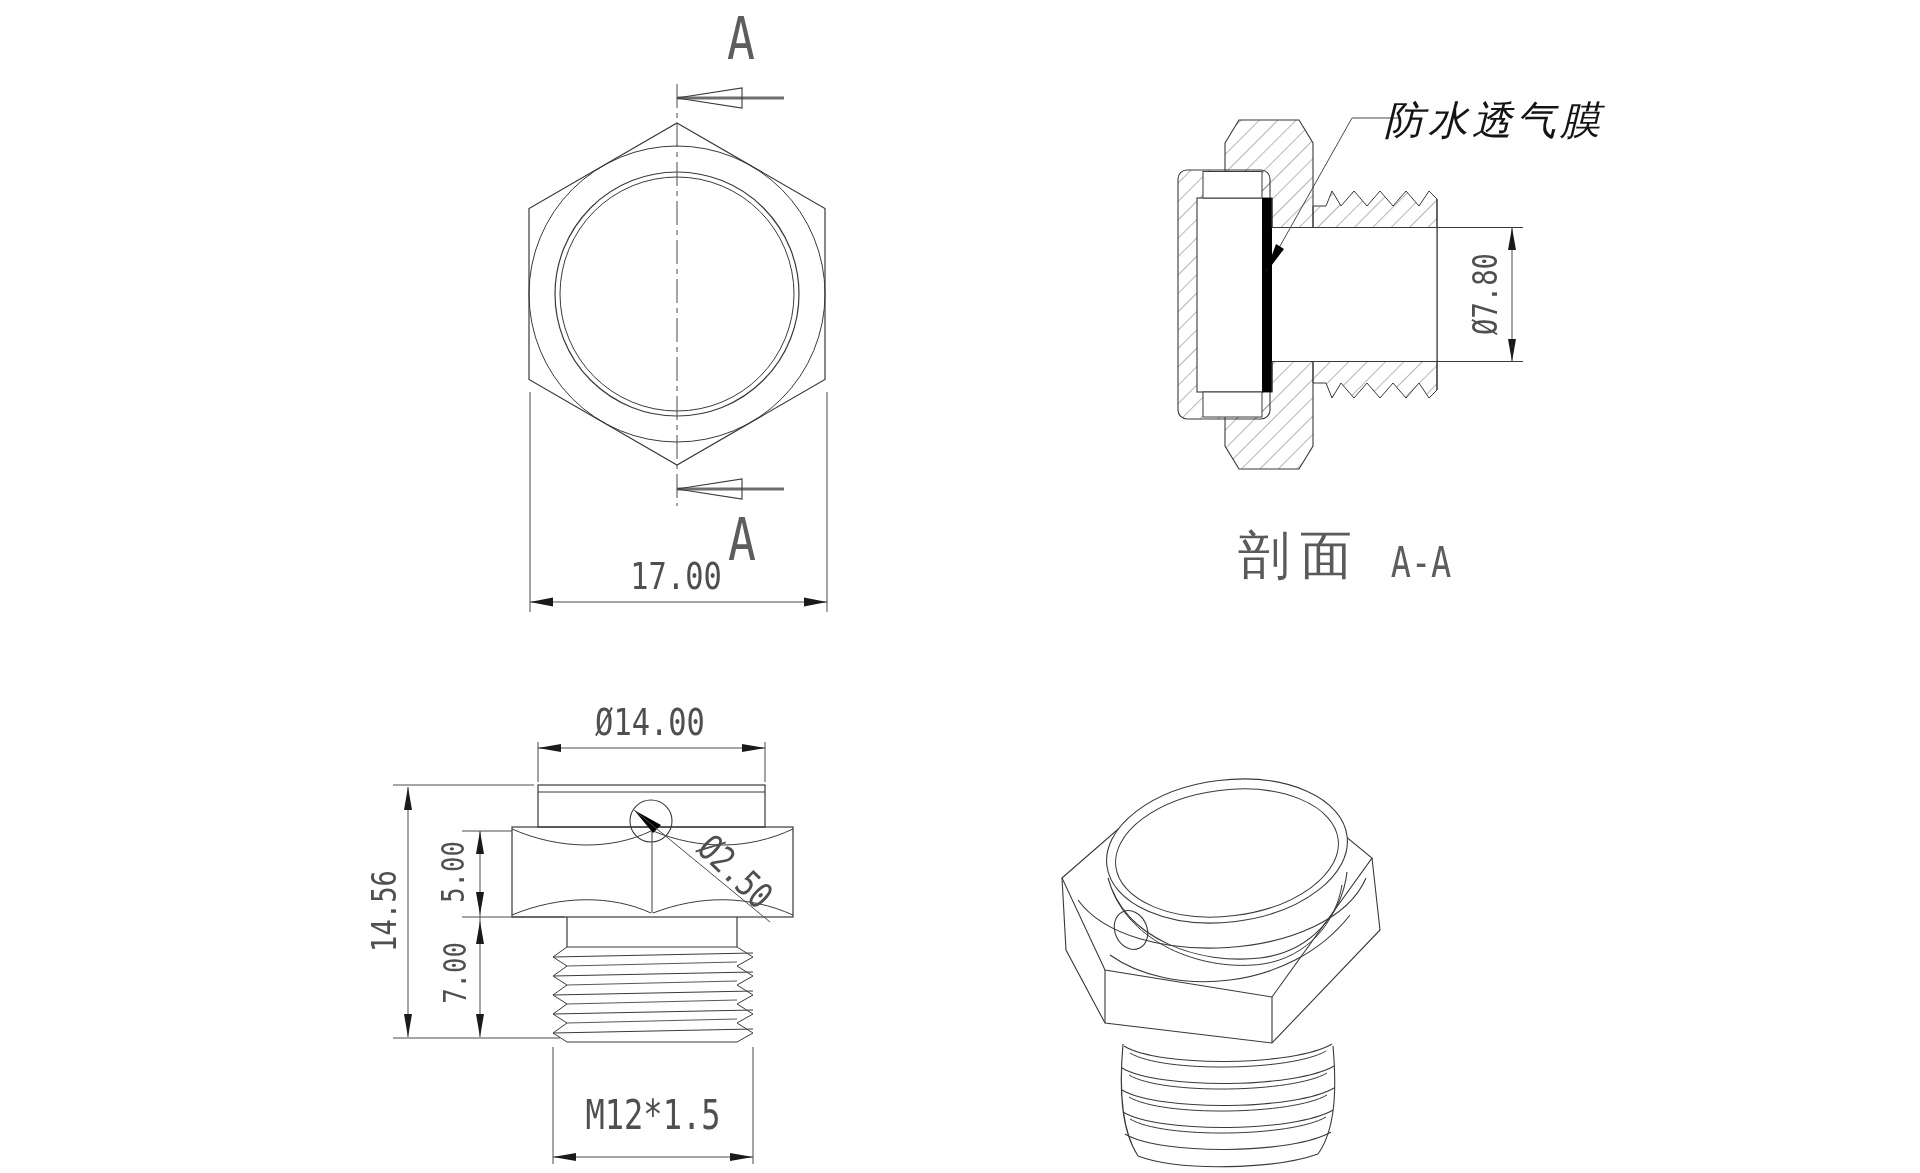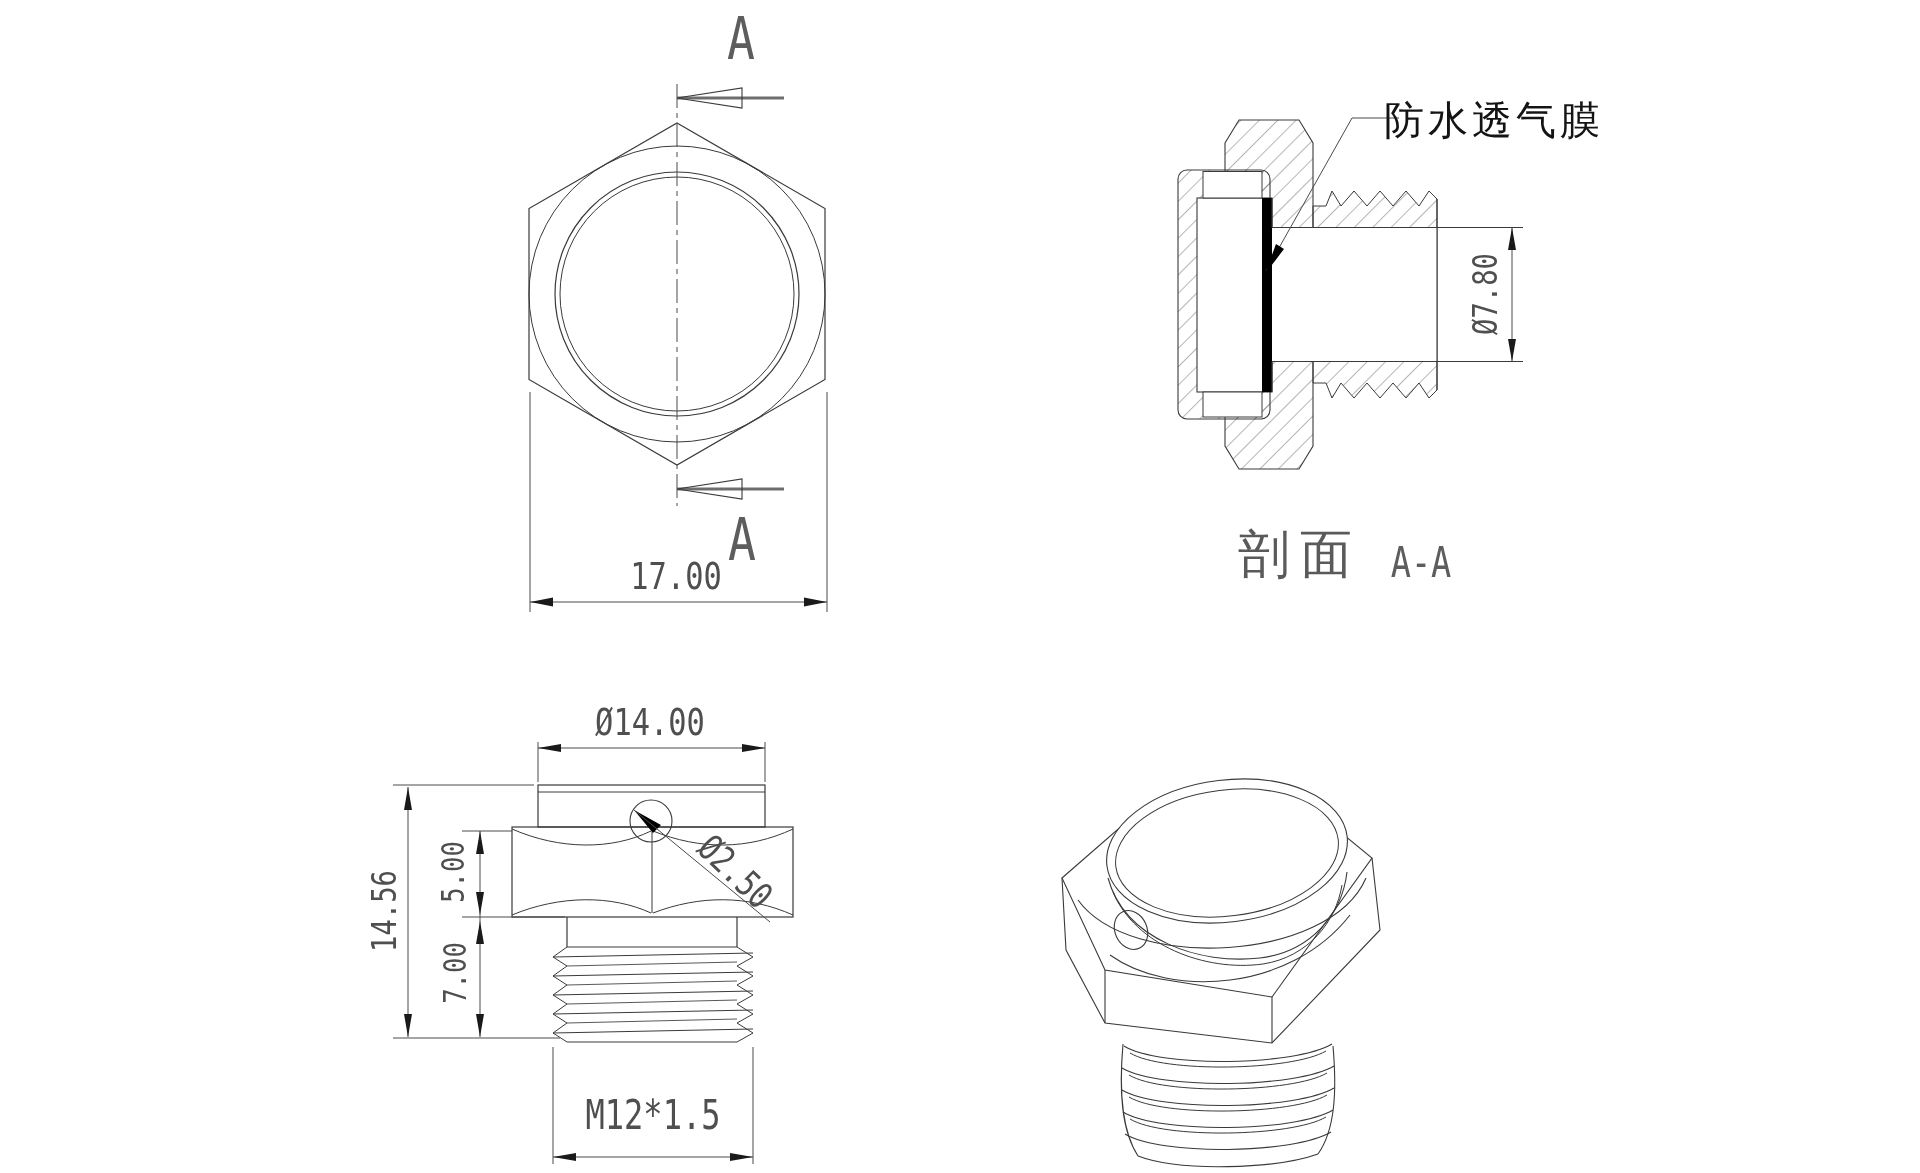--- a/index.html
+++ b/index.html
@@ -5,22 +5,22 @@
   html,body{margin:0;padding:0;background:#ffffff;}
   #sheet{position:relative;width:1920px;height:1173px;background:#ffffff;overflow:hidden;
          font-family:"Liberation Sans",sans-serif;}
   #linework{position:absolute;left:0;top:0;}
   .lbl{position:absolute;white-space:nowrap;line-height:1;
        font-family:"DejaVu Sans Mono","Liberation Mono",monospace;color:#4f4f4f;}
   .cad{transform:translate(-50%,-50%) scaleX(0.8);}
   .cad-rot{transform:translate(-50%,-50%) rotate(-90deg) scaleX(0.8);}
   .cad-diag{transform:translate(-50%,-50%) rotate(44deg) scaleX(0.8);}
   .cjk{font-family:"DejaVu Sans","Liberation Sans",sans-serif;color:#141414;
-       transform:translate(-50%,-50%);letter-spacing:4px;}
-  .cjk-light{font-family:Liberation Serif, serif;color:#5a5a5a;
+       transform:translate(-50%,-50%);letter-spacing:4px;font-style:italic;}
+  .cjk-light{font-family:Liberation Sans, sans-serif;color:#5a5a5a;
        transform:translate(-50%,-50%);letter-spacing:10px;}
 </style>
 </head>
 <body>
 
 <div id="sheet">
 
   <svg id="linework" width="1920" height="1173" viewBox="0 0 1920 1173">
     <defs>
       <pattern id="hatch" patternUnits="userSpaceOnUse" width="13" height="13" patternTransform="rotate(45)">

